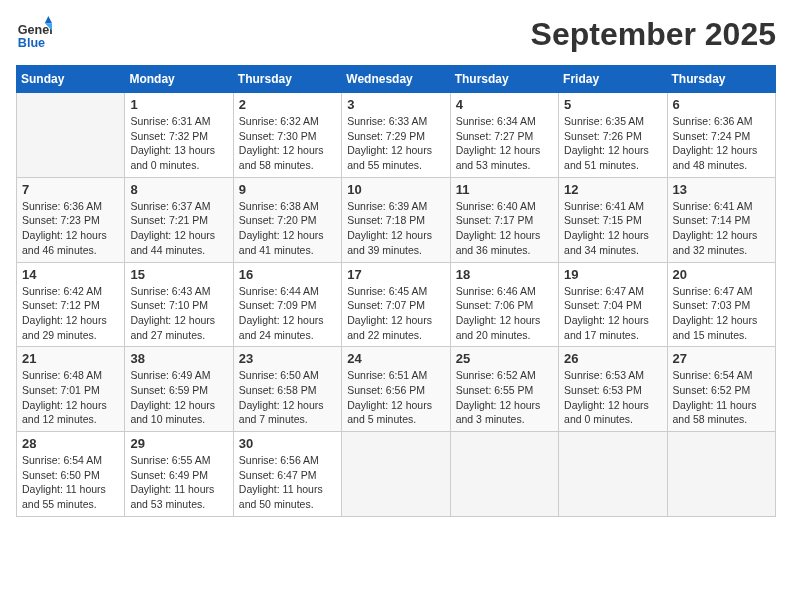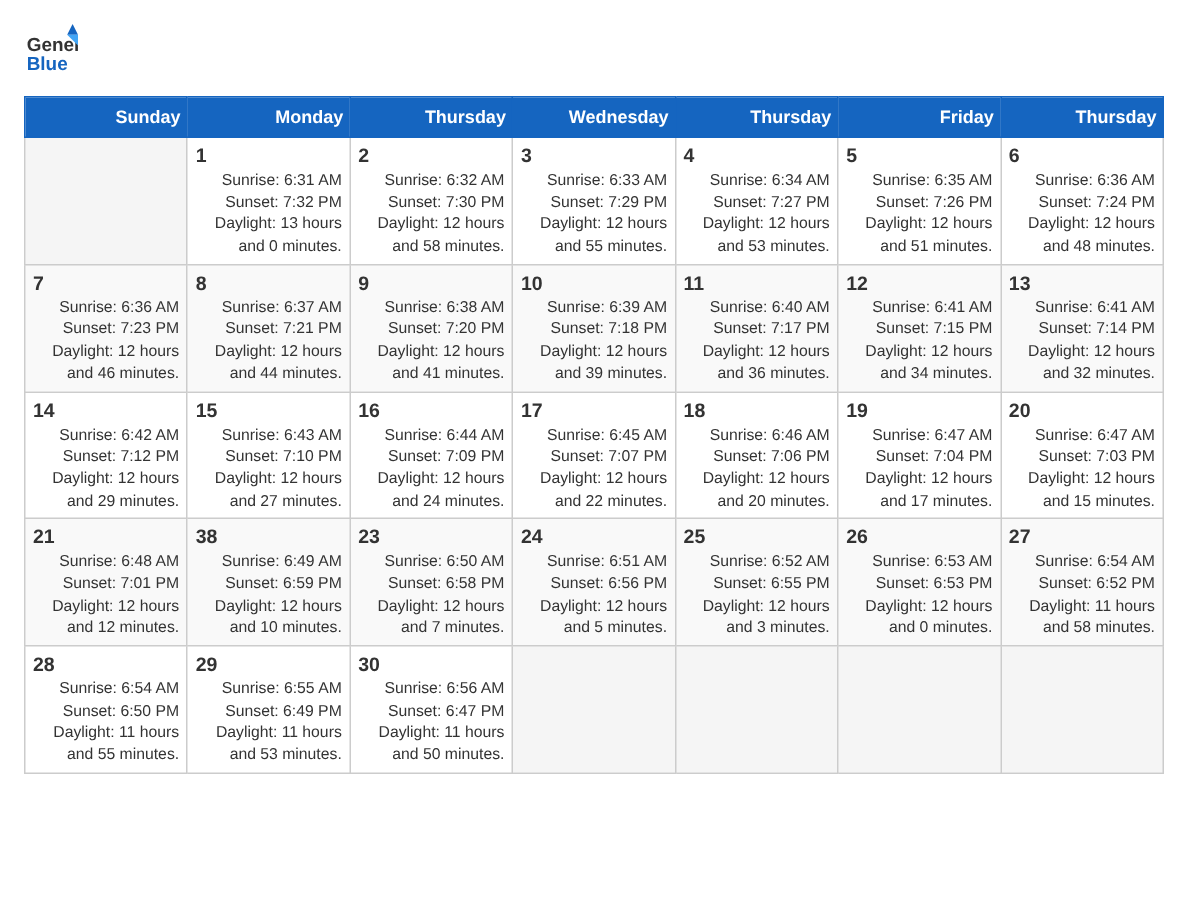--- a/index.html
+++ b/index.html
@@ -39,21 +39,21 @@
     }
     table {
       width: 100%;
       border-collapse: collapse;
       font-size: 11px;
     }
     thead tr th {
       background-color: #1565c0;
       color: #fff;
       padding: 6px 4px;
-      text-align: right;
+      text-align: left;
       font-size: 12px;
       border: 1px solid #1565c0;
     }
     tbody tr td {
       border: 1px solid #ccc;
       vertical-align: top;
       padding: 4px 5px;
       min-height: 80px;
       height: 80px;
       width: 108px;
@@ -65,21 +65,20 @@
       font-weight: bold;
       font-size: 13px;
       color: #333;
       display: block;
       margin-bottom: 2px;
     }
     .day-info {
       color: #333;
       line-height: 1.4;
       font-size: 10.5px;
-      text-align: right;
     }
     tbody tr:nth-child(odd) td:not(.empty) {
       background: #fff;
     }
     tbody tr:nth-child(even) td:not(.empty) {
       background: #f9f9f9;
     }
   </style>
 </head>
 <body>
@@ -87,20 +86,21 @@
 <div class="header">
   <div class="logo">
     <svg class="logo-icon" viewBox="0 0 40 40">
       <text x="2" y="20" font-size="14" font-weight="bold" fill="#333">General</text>
       <text x="2" y="34" font-size="14" font-weight="bold" fill="#1565c0">Blue</text>
       <polygon points="32,8 40,8 36,0" fill="#1565c0"></polygon>
       <polygon points="32,8 40,8 40,16" fill="#42a5f5"></polygon>
     </svg>
   </div>
   <div class="title-block">
+    <div class="month-title">September 2025</div>
   </div>
 </div>
 
 <table>
   <thead>
     <tr id="header-row">
     <th>Sunday</th>
         <th>Monday</th>
         <th>Thursday</th>
         <th>Wednesday</th>

